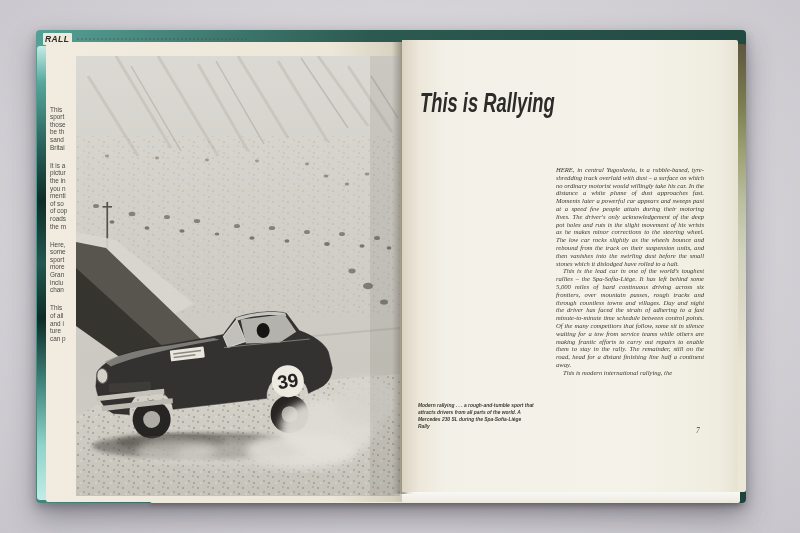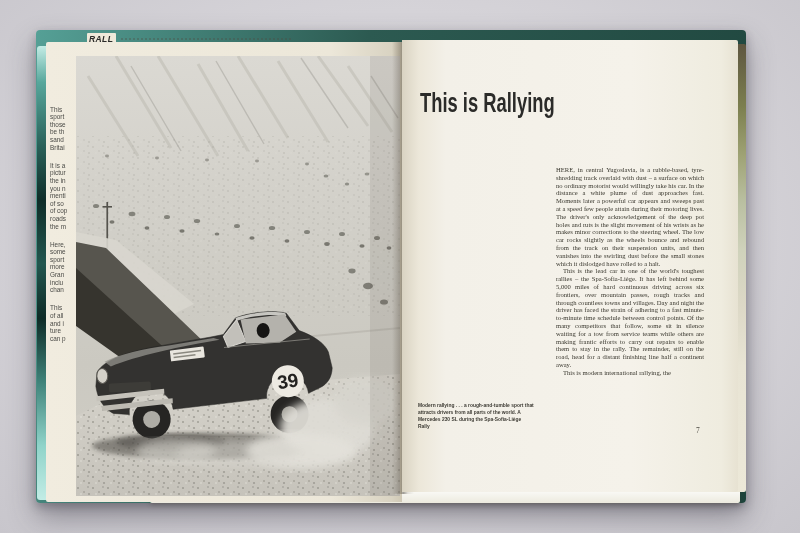--- a/index.html
+++ b/index.html
@@ -15,40 +15,40 @@
   .cover-left-strip{position:absolute;left:37px;top:46px;width:12px;height:454px;border-radius:3px;
     background:linear-gradient(#c4ece5 0%,#57a79c 8%,#2a6159 22%,#0f2d28 34%,#23574f 48%,#0e2b26 60%,#3f837a 74%,#8fd3c9 88%,#c2ece5 100%);}
   .bottom-teal-smudge{position:absolute;left:356px;top:483px;width:48px;height:12px;border-radius:45%;
     background:#6fb3aa;filter:blur(1px);opacity:.85;}
   .bottom-sheet{position:absolute;left:150px;top:488px;width:590px;height:15px;border-radius:2px;
     background:linear-gradient(#fdfdfc,#eceade);box-shadow:0 2px 4px rgba(60,58,50,.35);}
   .right-edge{position:absolute;left:735px;top:44px;width:11px;height:448px;border-radius:2px;
     background:linear-gradient(#5e5640 0%,#7c7f4f 14%,#9fa375 25%,#b9bfa0 35%,#cfd2bb 46%,#dcd8c6 58%,#e8e4d4 72%,#ece8d8 100%);}
 
   
-  .spine-label{position:absolute;left:43px;top:33px;display:flex;align-items:center;gap:5px;margin-left:44px;}
+  .spine-label{position:absolute;left:43px;top:33px;display:flex;align-items:center;gap:5px;}
   .spine-label .txt{font-style:italic;font-weight:bold;font-size:8.5px;letter-spacing:.4px;
     color:#2a2a28;background:#efe9da;padding:1px 3px 1px 2px;border-radius:1px;}
   .spine-dashes{width:170px;height:0;border-top:2px dotted rgba(80,75,65,.35);}
 
   
   .left-page{position:absolute;left:46px;top:42px;width:356px;height:460px;
     background:linear-gradient(90deg,#f1ecdf 0%,#ece7d9 80%,#d9d3c2 97%,#cfc8b5 100%);
     border-radius:2px 0 0 2px;}
   .flap-text{position:absolute;left:4px;top:56px;width:27px;height:272px;overflow:hidden;
     font-size:6.4px;line-height:7.6px;color:#4a4a46;white-space:pre-line;}
   .flap-text p{margin:0 0 3px 0;}
   .photo{position:absolute;left:30px;top:14px;width:324px;height:440px;display:block;}
 
   .gutter{position:absolute;left:392px;top:42px;width:22px;height:452px;
     background:linear-gradient(90deg,rgba(70,60,45,0) 0%,rgba(70,60,45,.30) 38%,rgba(40,35,25,.42) 52%,rgba(70,60,45,.12) 72%,rgba(70,60,45,0) 100%);}
 
   
   .right-page{position:absolute;left:402px;top:40px;width:336px;height:452px;border-radius:0 2px 2px 0;
-    background:linear-gradient(90deg,#d9d3c2 0%,#ece7d9 5%,#f3f0e8 13%,#f5f2ea 68%,#efecdf 95%,#e7e2d2 100%);}
+    background:linear-gradient(90deg,#d9d3c2 0%,#ece7d9 5%,#f3f0e8 13%,#f5f2ea 68%,#efecdf 95%,#e7e2d2 100%);font-style:italic;}
   .chapter-title{position:absolute;left:18px;top:48px;margin:0;
     font-size:27px;font-weight:bold;color:#2b2b29;letter-spacing:0;
     transform:scaleX(.68);transform-origin:left center;white-space:nowrap;}
   .body-col{position:absolute;left:154px;top:126px;width:148px;height:262px;overflow:hidden;
     font-family:"Liberation Serif","DejaVu Serif",serif;
     font-size:6.6px;line-height:7.8px;color:#3a382f;text-align:justify;}
   .body-col p{margin:0;}
   .body-col p.ind{text-indent:7px;}
   .photo-caption{position:absolute;left:16px;top:362px;width:116px;
     font-size:4.9px;font-weight:bold;line-height:7px;color:#3c3a33;}

